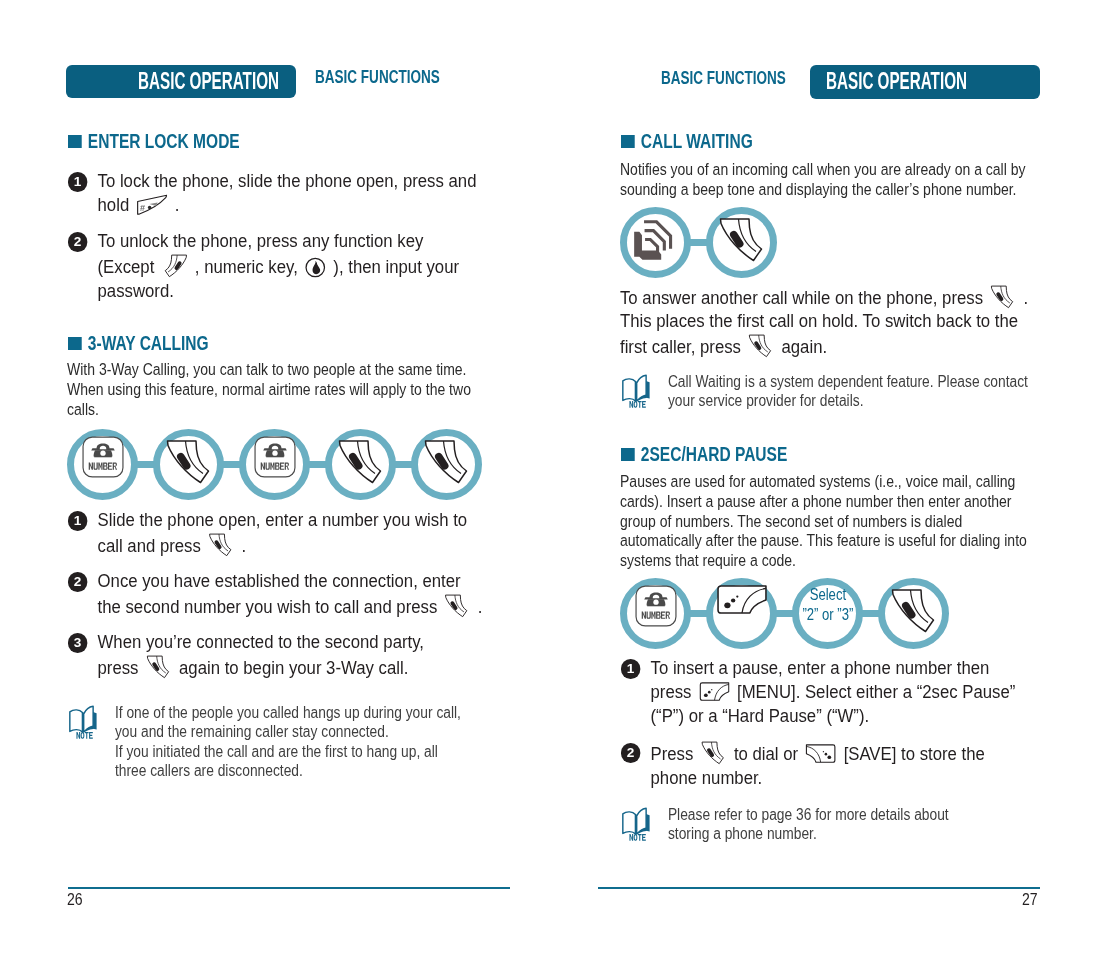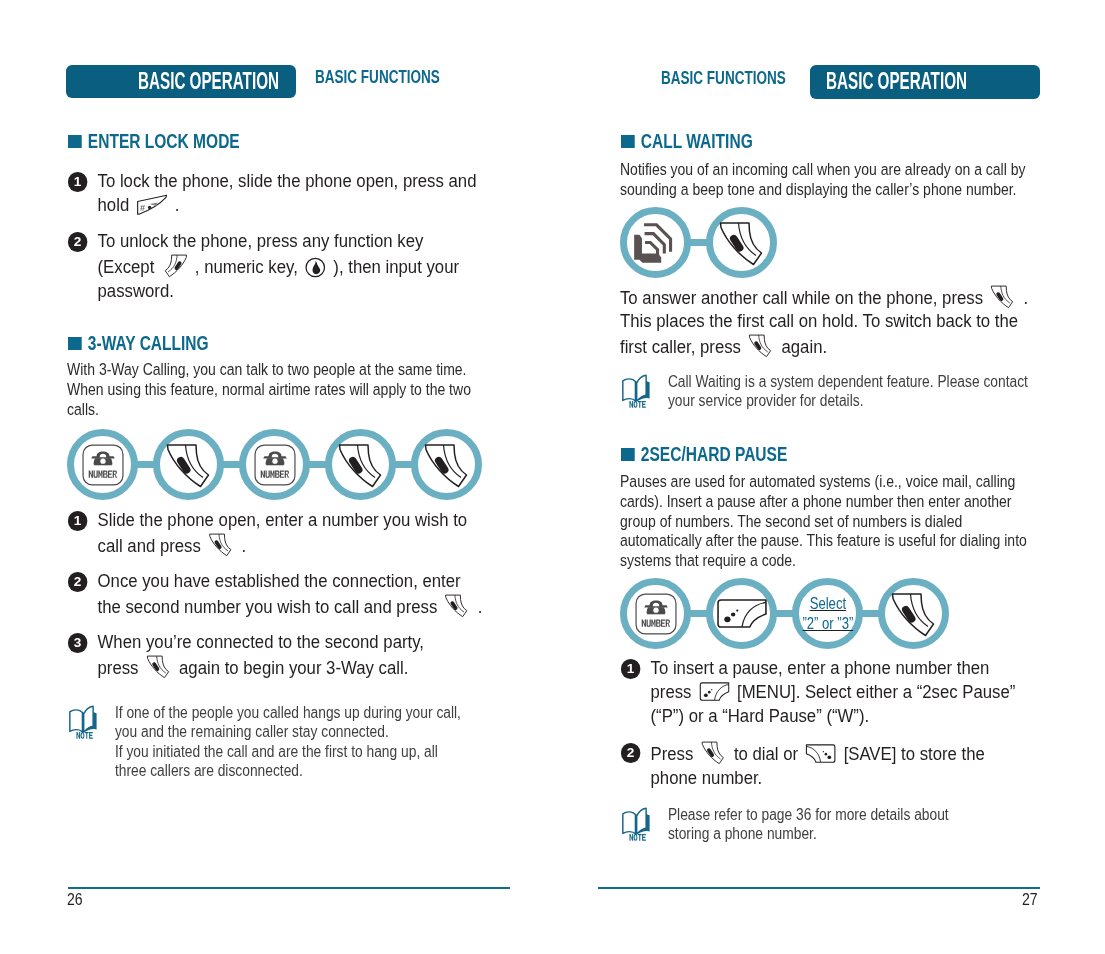--- a/index.html
+++ b/index.html
@@ -45,21 +45,21 @@
         white-space:nowrap;transform:scaleX(0.885) translateZ(0);transform-origin:0 0;}
   .nicon{position:absolute;left:0;top:2px;transform:scaleX(1.13);transform-origin:0 0;}
   .ntext{margin-left:53px;display:block;}
 
   .ic{display:inline-block;}
 
   
   .fcirc{position:absolute;width:71px;height:71px;border-radius:50%;
          border:7px solid #6aafc2;box-sizing:border-box;background:#fff;}
   .fcirc > .inner{position:absolute;left:0;top:0;right:0;bottom:0;
-         display:flex;align-items:center;justify-content:center;text-decoration:underline;}
+         display:flex;justify-content:center;}
   .fconn{position:absolute;height:7px;background:#6aafc2;}
   .seltxt{color:#0c688c;font-size:16.4px;line-height:20px;text-align:center;
           white-space:nowrap;transform:scaleX(0.80) translateZ(0);
           position:relative;top:-1px;}
 
   
   .rule{position:absolute;height:1.8px;background:#0f6d8f;}
   .pnum{position:absolute;font-size:16px;color:#231f20;
         transform:scaleX(0.88) translateZ(0);transform-origin:0 0;}
 </style>

